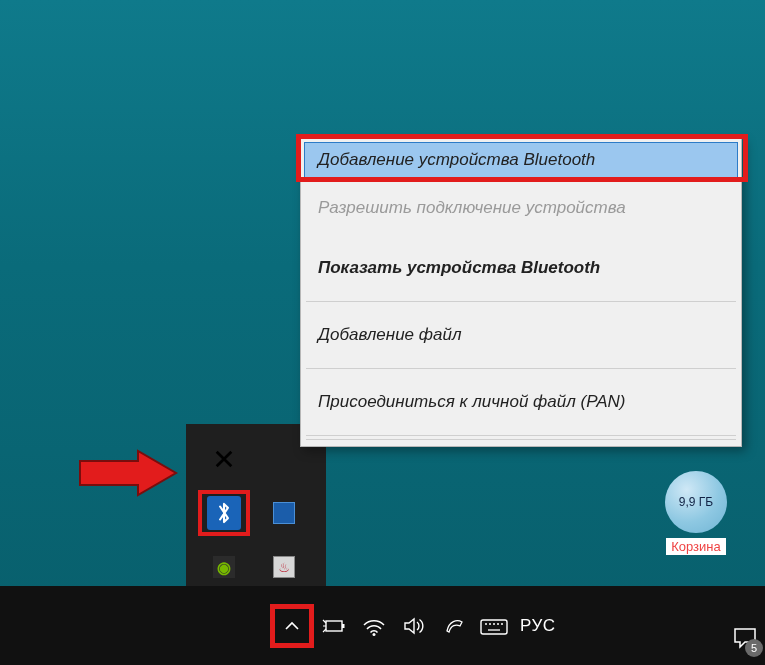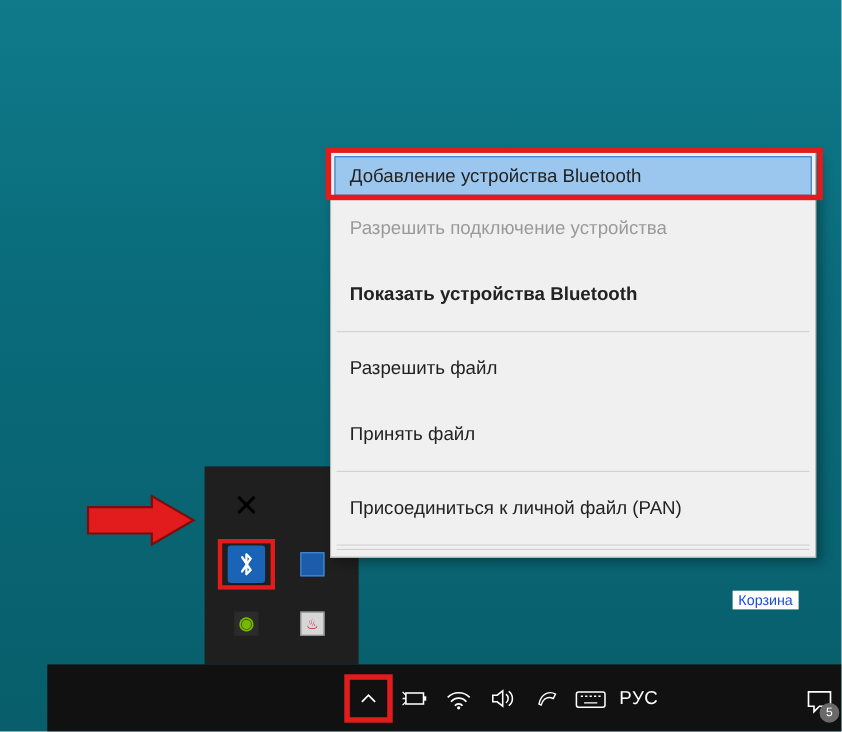--- a/index.html
+++ b/index.html
@@ -2,63 +2,66 @@
 <html><head>
 <meta charset="utf-8">
 <style>
   * { margin: 0; padding: 0; box-sizing: border-box; }
   html, body { width: 765px; height: 665px; overflow: hidden; font-family: "Segoe UI", Tahoma, sans-serif; }
   body { background: linear-gradient(180deg, #0f7a8b 0%, #0a6b7a 40%, #085e6b 100%); position: relative; }
 
   
   .recycle-bin { position: absolute; right: 24px; bottom: 110px; width: 90px; text-align: center; }
   .recycle-bin .circ { width: 62px; height: 62px; border-radius: 50%; margin: 0 auto 4px; background: radial-gradient(circle at 35% 30%, #cfe8f6 0%, #8ec8e2 55%, #6fb4d4 100%); display: flex; align-items: center; justify-content: center; font-size: 12px; color: #124; }
-  .recycle-bin .lbl { display: inline-block; background: #fff; color: #1d4ed8; font-size: 13px; padding: 1px 5px; }
+  .recycle-bin .lbl { display: inline-block; background: #fff; color: #ef4444; font-size: 13px; padding: 1px 5px; }
 
   
   .arrow { position: absolute; width: 100px; height: 48px; }
   .arrow svg { width: 100%; height: 100%; }
 
   
   .tray-popup { position: absolute; left: 186px; bottom: 61px; width: 140px; height: 180px; background: #1f1f1f; display: flex; flex-wrap: wrap; align-content: flex-start; padding: 8px; gap: 0; }
   .tray-popup .cell { width: 60px; height: 54px; display: flex; align-items: center; justify-content: center; color: #ddd; font-size: 20px; }
   .tray-popup .bt-cell { position: relative; }
   .tray-popup .bt-icon { width: 34px; height: 34px; background: #1a64b8; border-radius: 3px; display: flex; align-items: center; justify-content: center; }
   .tray-popup .bt-hl { position: absolute; inset: 4px; border: 4px solid #e21c1c; }
   .tray-popup .java-ic { width: 22px; height: 22px; background: #d7d7d7; border: 1px solid #888; display: flex; align-items: center; justify-content: center; font-size: 13px; color: #b23; }
   .tray-popup .intel-ic { width: 22px; height: 22px; background: #1b5daa; border: 1px solid #4a8fd6; }
   .tray-popup .nvidia-ic { width: 22px; height: 22px; background: #2b2b2b; display:flex; align-items:center; justify-content:center; color:#77b900; font-size:16px; font-weight:bold; }
   .tray-popup .circle-ic { width: 18px; height: 18px; border-radius: 50%; background: #3aa0e4; border: 2px solid #9ad3f3; }
 
   
-  .ctx-menu { position: absolute; left: 300px; top: 138px; width: 442px; background: #f0f0f0; border: 1px solid #b7b7b7; box-shadow: 4px 4px 10px rgba(0,0,0,.35); padding: 3px; font-size: 17px; }
+  .ctx-menu { position: absolute; left: 300px; top: 138px; width: 442px; background: #f0f0f0; border: 1px solid #b7b7b7; box-shadow: 4px 4px 10px rgba(0,0,0,.35); padding: 3px; font-size: 17px; font-style: italic; }
   .ctx-item { padding: 20px 14px; color: #222; cursor: default; white-space: nowrap; }
   .ctx-item.highlight { background: #9bc7ef; border: 1px solid #2d7bc7; padding: 7px 13px; }
   .ctx-item.disabled { color: #9a9a9a; }
   .ctx-item.bold { font-weight: 600; }
   .ctx-sep { height: 1px; background: #cfcfcf; margin: 3px 2px; }
   .ctx-redbox { position: absolute; left: 296px; top: 134px; width: 452px; height: 48px; border: 5px solid #e21c1c; pointer-events: none; }
 
   
-  .taskbar { position: absolute; left: 0; right: 0; bottom: 0; height: 61px; background: #111; display: flex; align-items: center; color: #fff; margin-left: 43px; }
+  .taskbar { position: absolute; left: 0; right: 0; bottom: 0; height: 79px; background: #111; display: flex; align-items: center; color: #fff; }
   .taskbar .spacer { flex: 0 0 270px; }
   .taskbar .chev { width: 44px; height: 44px; display: flex; align-items: center; justify-content: center; position: relative; }
   .taskbar .chev .hl { position: absolute; inset: 0; border: 5px solid #e21c1c; }
   .taskbar .ic { width: 40px; display: flex; align-items: center; justify-content: center; height: 61px; }
   .taskbar .lang { font-size: 17px; letter-spacing: .5px; padding: 0 6px; }
   .taskbar .flex1 { flex: 1; }
   .taskbar .actioncenter { position: absolute; right: 6px; bottom: 14px; }
   .taskbar .badge { position: absolute; right: 2px; bottom: 8px; width: 18px; height: 18px; border-radius: 50%; background: #6a6a6a; color: #fff; font-size: 11px; display: flex; align-items: center; justify-content: center; }
 
   svg { display: block; }
 </style>
 </head>
 <body>
 
 <div class="recycle-bin">
+  <div class="circ">
+    <span>9,9 ГБ</span>
+  </div>
   <span class="lbl">Корзина</span>
 </div>
 
 <div class="tray-popup">
   <div class="cell">
     <svg width="22" height="22" viewBox="0 0 24 24">
         <path d="M4 4 L20 20 M20 4 L4 20" stroke="#000" stroke-width="3" fill="none"></path>
         <circle cx="12" cy="12" r="10" fill="none" stroke="#000" stroke-width="0"></circle>
       </svg>
   </div>
@@ -95,22 +98,21 @@
   <svg viewBox="0 0 100 48">
       <path d="M2 12 L60 12 L60 2 L98 24 L60 46 L60 36 L2 36 Z" fill="#e21c1c" stroke="#7a0d0d" stroke-width="2"></path>
     </svg>
 </div>
 
 <div class="ctx-menu" id="ctxMenu">
     <div class="ctx-item highlight">Добавление устройства Bluetooth</div>
     <div class="ctx-item disabled">Разрешить подключение устройства</div>
     <div class="ctx-item bold">Показать устройства Bluetooth</div>
     <div class="ctx-sep"></div>
-    <div class="ctx-item">Разрешить файл</div>
-    <div class="ctx-item">Принять файл</div>
+    <div class="ctx-item">Добавление файл</div>
     <div class="ctx-sep"></div>
     <div class="ctx-item">Присоединиться к личной файл (PAN)</div>
     <div class="ctx-sep"></div>
     <div class="ctx-sep"></div>
   </div>
 <div class="ctx-redbox"></div>
 
 <div class="taskbar">
   <div class="spacer"></div>
   <div class="chev">

